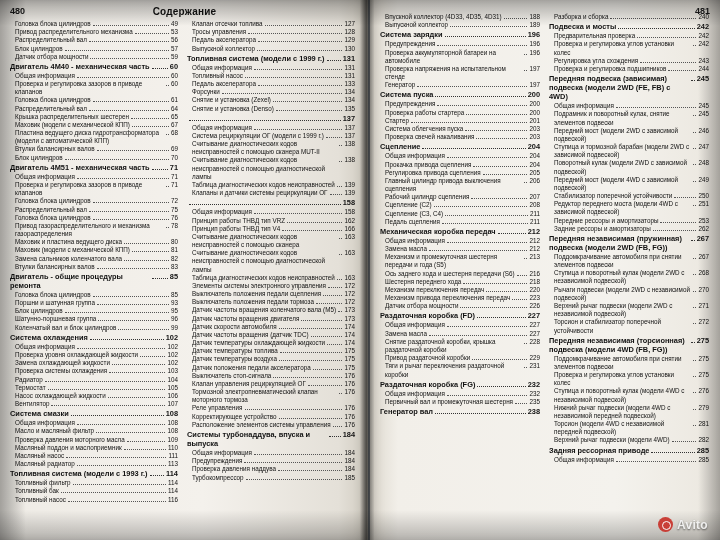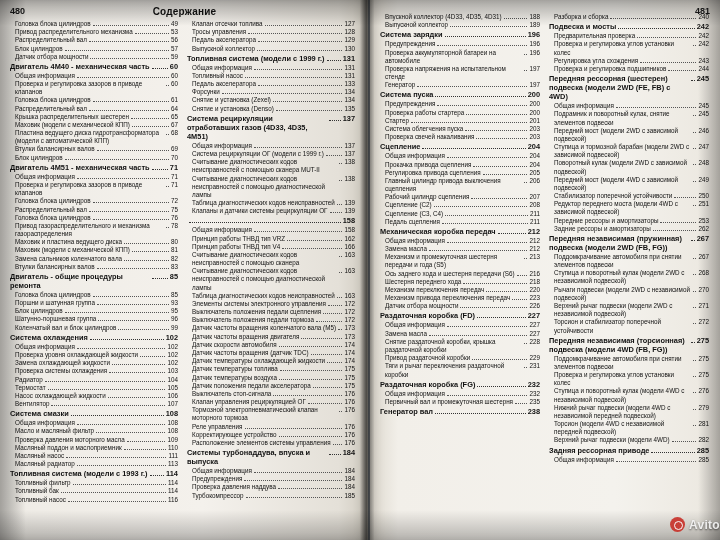--- a/index.html
+++ b/index.html
@@ -87,21 +87,21 @@
     background:linear-gradient(90deg,rgba(0,0,0,.32),rgba(0,0,0,0));
     pointer-events:none;z-index:6;
   }
   .shadow-right{
     position:absolute;right:0;top:0;bottom:0;width:22px;
     background:linear-gradient(270deg,rgba(0,0,0,.30),rgba(0,0,0,0));
     pointer-events:none;z-index:6;
   }
   
   .watermark{
-    position:absolute;right:0;bottom:8px;z-index:9;
+    position:absolute;right:12px;bottom:8px;z-index:9;
     display:flex;align-items:center;gap:4px;
     opacity:.92;
   }
   .wm-circle{
     width:15px;height:15px;border-radius:50%;
     background:#c8332b;position:relative;
   }
   .wm-circle:after{
     content:"";position:absolute;left:4px;top:4px;width:7px;height:7px;
     border:1.6px solid #fff;border-radius:50%;
@@ -436,21 +436,20 @@
               <span class="t">Снятие и установка (Zexel)</span>
               <span class="dots"></span>
               <span class="p">134</span>
             </div>
             <div class="ent">
               <span class="t">Снятие и установка (Denso)</span>
               <span class="dots"></span>
               <span class="p">135</span>
             </div>
             <div class="sec">
-              <span class="t">Система рециркуляции отработавших газов (4D33, 4D35, 4M51)</span>
               <span class="dots"></span>
               <span class="p">137</span>
             </div>
             <div class="ent">
               <span class="t">Общая информация</span>
               <span class="dots"></span>
               <span class="p">137</span>
             </div>
             <div class="ent">
               <span class="t">Система рециркуляции ОГ (модели с 1999 г.)</span>
@@ -867,21 +866,21 @@
               <span class="t">Регулировка угла схождения</span>
               <span class="dots"></span>
               <span class="p">243</span>
             </div>
             <div class="ent">
               <span class="t">Проверка и регулировка подшипников</span>
               <span class="dots"></span>
               <span class="p">244</span>
             </div>
             <div class="sec">
-              <span class="t">Передняя рессорная (шестерен) подвеска (модели 2WD (FE, FB) с 4WD)</span>
+              <span class="t">Передняя подвеска (зависимая) подвеска (модели 2WD (FE, FB) с 4WD)</span>
               <span class="dots"></span>
               <span class="p">245</span>
             </div>
             <div class="ent">
               <span class="t">Общая информация</span>
               <span class="dots"></span>
               <span class="p">245</span>
             </div>
             <div class="ent">
               <span class="t">Подрамник и поворотный кулак, снятие элементов подвески</span>

